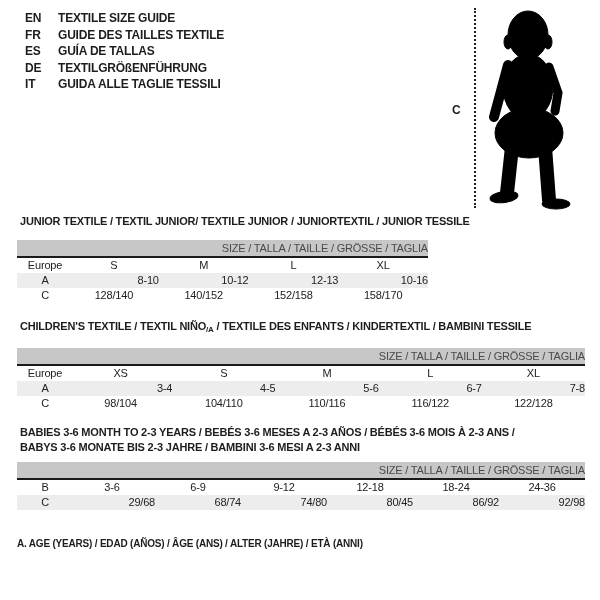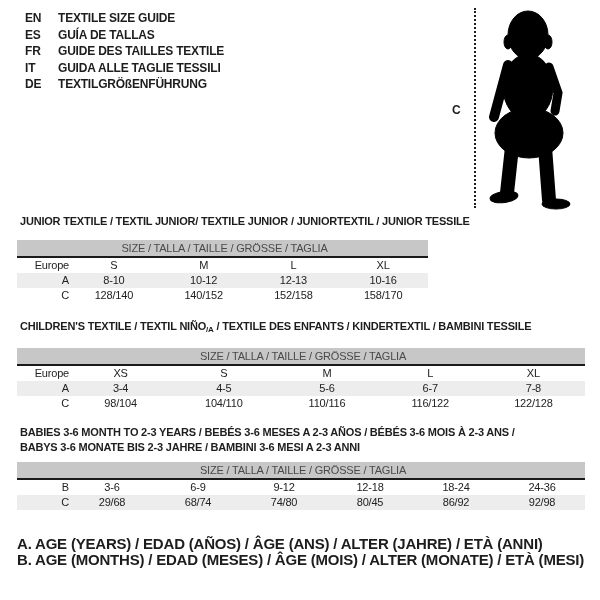--- a/index.html
+++ b/index.html
@@ -14,54 +14,54 @@
   
   .dotted-line{position:absolute;left:474px;top:8px;height:200px;width:0;border-left:2px dotted #1f1f1f;}
   .figure-label{position:absolute;left:452px;top:103px;font-weight:bold;font-size:12px;}
   .baby-svg{position:absolute;left:488px;top:5px;}
   
   .sec-title{position:absolute;left:20px;font-weight:bold;font-size:11px;letter-spacing:-0.2px;white-space:nowrap;}
   .subscript{font-size:8px;vertical-align:-2px;}
   
   .size-table{position:absolute;left:17px;border-collapse:collapse;table-layout:fixed;font-size:11px;letter-spacing:-0.2px;color:#222;}
   .size-table td{padding:0;margin:0;text-align:center;height:15px;line-height:15px;overflow:hidden;}
-  .size-table td.label-cell{text-align:right;padding-left:4px;}
+  .size-table td.label-cell{text-align:center;padding-left:4px;}
   .size-table col.label-col{width:52px;}
-  .bar-row td{background:#c7c7c7;color:#4a4a4a;text-align:center;padding-left:4px;height:16px;line-height:16px;border-bottom:2px solid #1a1a1a;}
-  .row-alt td{background:#ededed;}
+  .bar-row td{background:#c7c7c7;color:#4a4a4a;text-align:right;padding-left:4px;height:16px;line-height:16px;border-bottom:2px solid #1a1a1a;}
+  .row-alt td{background:#ededed;text-align:right;}
   .t-junior{top:240px;width:411px;}
   .t-children{top:348px;width:568px;}
   .t-babies{top:462px;width:568px;}
   
   .notes{position:absolute;left:17px;top:536px;}
-  .note-line{font-weight:bold;font-size:15px;line-height:16px;letter-spacing:-0.2px;white-space:nowrap;}
+  .note-line{font-weight:bold;font-size:10px;line-height:16px;letter-spacing:-0.2px;white-space:nowrap;}
 </style>
 </head>
 <body>
 
 <div class="langs">
   <div class="lang-row">
     <span class="lang-code">EN</span>
     <span>TEXTILE SIZE GUIDE</span>
   </div>
   <div class="lang-row">
+    <span class="lang-code">FR</span>
+    <span>GUIDE DES TAILLES TEXTILE</span>
+  </div>
+  <div class="lang-row">
     <span class="lang-code">ES</span>
     <span>GUÍA DE TALLAS</span>
   </div>
   <div class="lang-row">
-    <span class="lang-code">FR</span>
-    <span>GUIDE DES TAILLES TEXTILE</span>
+    <span class="lang-code">DE</span>
+    <span>TEXTILGRÖßENFÜHRUNG</span>
   </div>
   <div class="lang-row">
     <span class="lang-code">IT</span>
     <span>GUIDA ALLE TAGLIE TESSILI</span>
-  </div>
-  <div class="lang-row">
-    <span class="lang-code">DE</span>
-    <span>TEXTILGRÖßENFÜHRUNG</span>
   </div>
 </div>
 
 <div class="dotted-line"></div>
 <div class="figure-label">C</div>
 <svg class="baby-svg" width="112" height="205" viewBox="0 0 112 205">
   <g fill="#000000" stroke="#000000">
 
     <ellipse cx="20" cy="37" rx="4" ry="7"></ellipse>
     <ellipse cx="60" cy="37" rx="4" ry="7"></ellipse>
@@ -195,14 +195,13 @@
     <td>74/80</td>
     <td>80/45</td>
     <td>86/92</td>
     <td>92/98</td>
   </tr>
 </tbody>
   </table>
 
 <div class="notes">
   <div class="note-line">A. AGE (YEARS) / EDAD (AÑOS) / ÂGE (ANS) / ALTER (JAHRE) / ETÀ (ANNI)</div>
-  <div class="note-line">B. AGE (MONTHS) / EDAD (MESES) / ÂGE (MOIS) / ALTER (MONATE) / ETÀ (MESI)</div>
 </div>
 
 </body></html>

